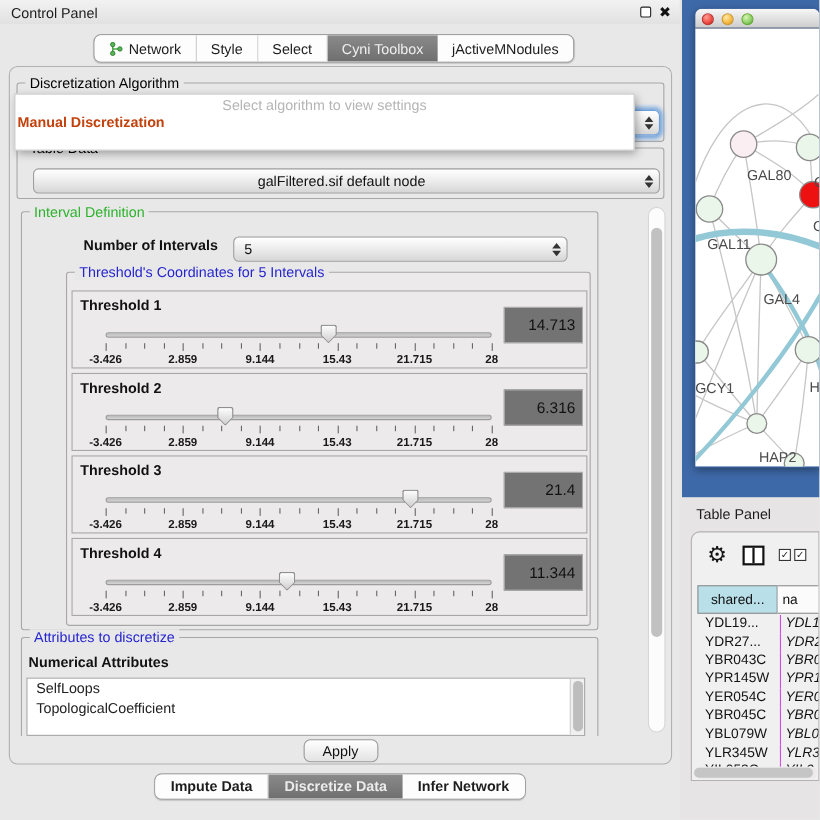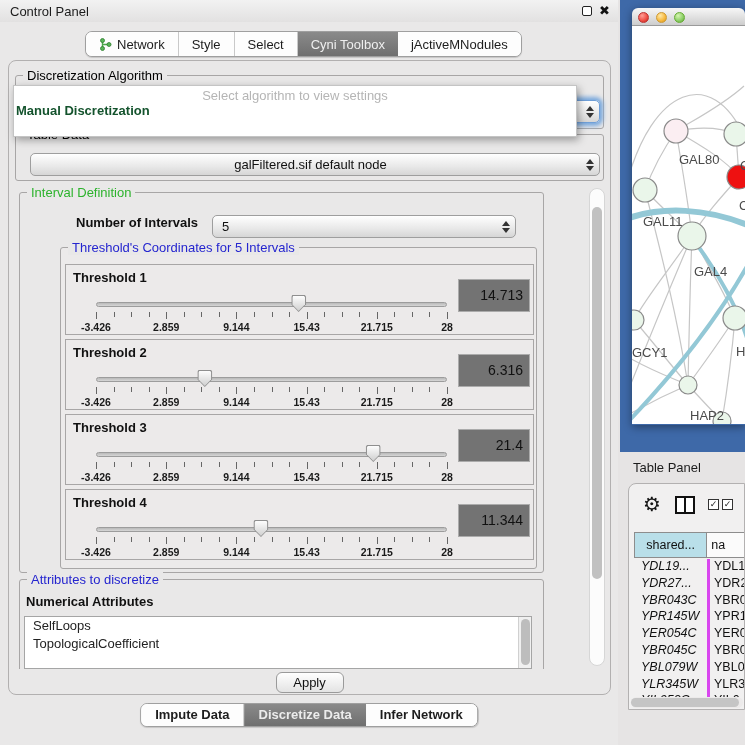--- a/index.html
+++ b/index.html
@@ -30,21 +30,21 @@
   .combo .cval { flex:1; padding-left:9px; font-size:13px; color:#111; white-space:nowrap; overflow:hidden; }
   .spin { width:18px; display:flex; flex-direction:column; align-items:center; gap:2px; }
   .spin i { width:0; height:0; border-left:4px solid transparent; border-right:4px solid transparent; }
   .spin .up { border-bottom:5px solid #333; }
   .spin .dn { border-top:5px solid #333; }
   .focusring { box-shadow:0 0 4px 2.5px #79a8dd; border-color:#6f9fd8; }
 
   
   #algo-popup { position:absolute; left:13px; top:85px; width:564px; height:52px; background:#fff; border:1px solid #c4c4c4; box-shadow:2px 3px 8px rgba(0,0,0,.35); z-index:30; }
   #algo-popup .hint { height:17px; text-align:center; font-size:13px; color:#b5b5b5; padding-top:2px; }
-  #algo-popup .opt { height:17px; font-size:13px; color:#14532d; padding-left:2px; white-space:nowrap; }
+  #algo-popup .opt { height:17px; font-size:13px; color:#c2410c; padding-left:2px; white-space:nowrap; }
   #algo-popup .opt.bold { font-weight:bold; }
 
   
   #scrollpane { position:absolute; left:6px; top:125px; width:591px; height:483px; overflow:hidden; }
   #main-vscroll { position:absolute; right:1px; top:2px; width:16px; height:478px; background:#fcfcfc; border:1px solid #d6d6d6; border-radius:8px; }
   #main-vscroll .thumb { position:absolute; left:2px; top:18px; width:10px; height:372px; background:#c1c1c1; border-radius:6px; }
 
   .legend.green { color:#2db32d; }
   .legend.blue  { color:#2525cf; }
 
@@ -98,22 +98,22 @@
   #colicon:before { content:""; position:absolute; left:7px; top:0; width:2px; height:14px; background:#111; }
   .cbx { position:absolute; top:15px; width:11px; height:11px; border:1.5px solid #333; background:#fff; font-size:9px; line-height:9px; text-align:center; color:#222; }
   #cbx1 { left:79px; } #cbx2 { left:93px; }
 
   #tp-table { position:absolute; left:5px; top:48px; width:112px; }
   .th-row { display:flex; height:26px; }
   .th { border:1px solid #8d8d8d; font-size:12.5px; color:#111; display:flex; align-items:center; }
   .th.c1 { width:76px; background:#b9dfe9; justify-content:center; }
   .th.c2 { width:40px; background:#fbfbfb; border-left:none; justify-content:flex-start; padding-left:4px; overflow:hidden; }
   .t-row { display:flex; height:16.8px; font-size:12.5px; color:#111; }
-  .td1 { width:76px; padding-left:7px; border-right:3px solid #d946ef; white-space:nowrap; overflow:hidden;font-style:italic; }
-  .td2 { width:36px; padding-left:4px; white-space:nowrap; overflow:hidden; }
+  .td1 { width:76px; padding-left:7px; border-right:1px solid #d946ef; white-space:nowrap; overflow:hidden; }
+  .td2 { width:36px; padding-left:4px; white-space:nowrap; overflow:hidden;font-style:italic; }
   #tp-rows { position:absolute; left:5px; top:75px; width:112px; height:138px; overflow:hidden; }
   #tp-hscroll { position:absolute; left:2px; top:213px; width:112px; height:11px; background:#eceaea; border-radius:6px; }
   #tp-hscroll .thumb { position:absolute; left:0; top:1px; width:108px; height:9px; background:#c5c5c5; border-radius:5px; }
 
   svg text { font-family:"Liberation Sans","DejaVu Sans",sans-serif; }
 </style>
 </head>
 <body>
 
 <div id="stage">

